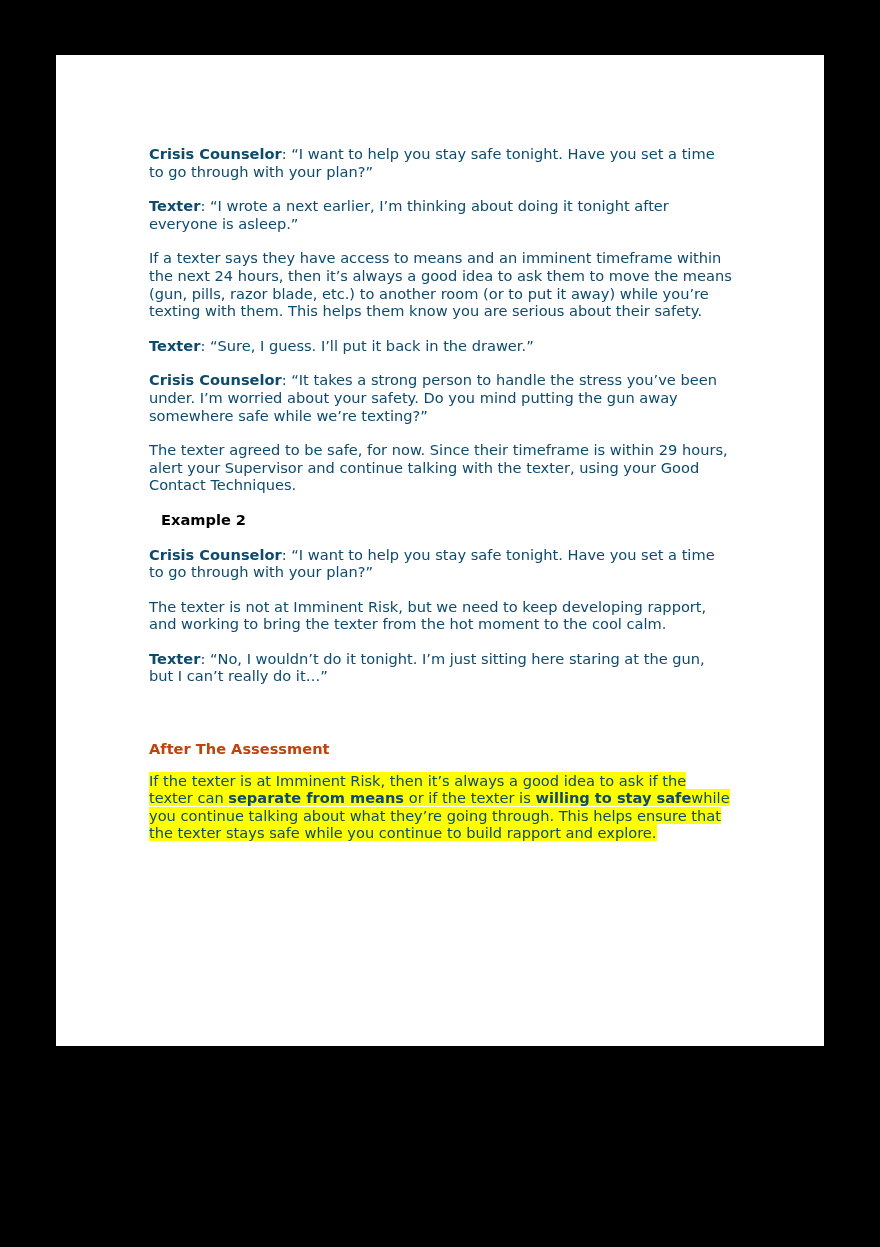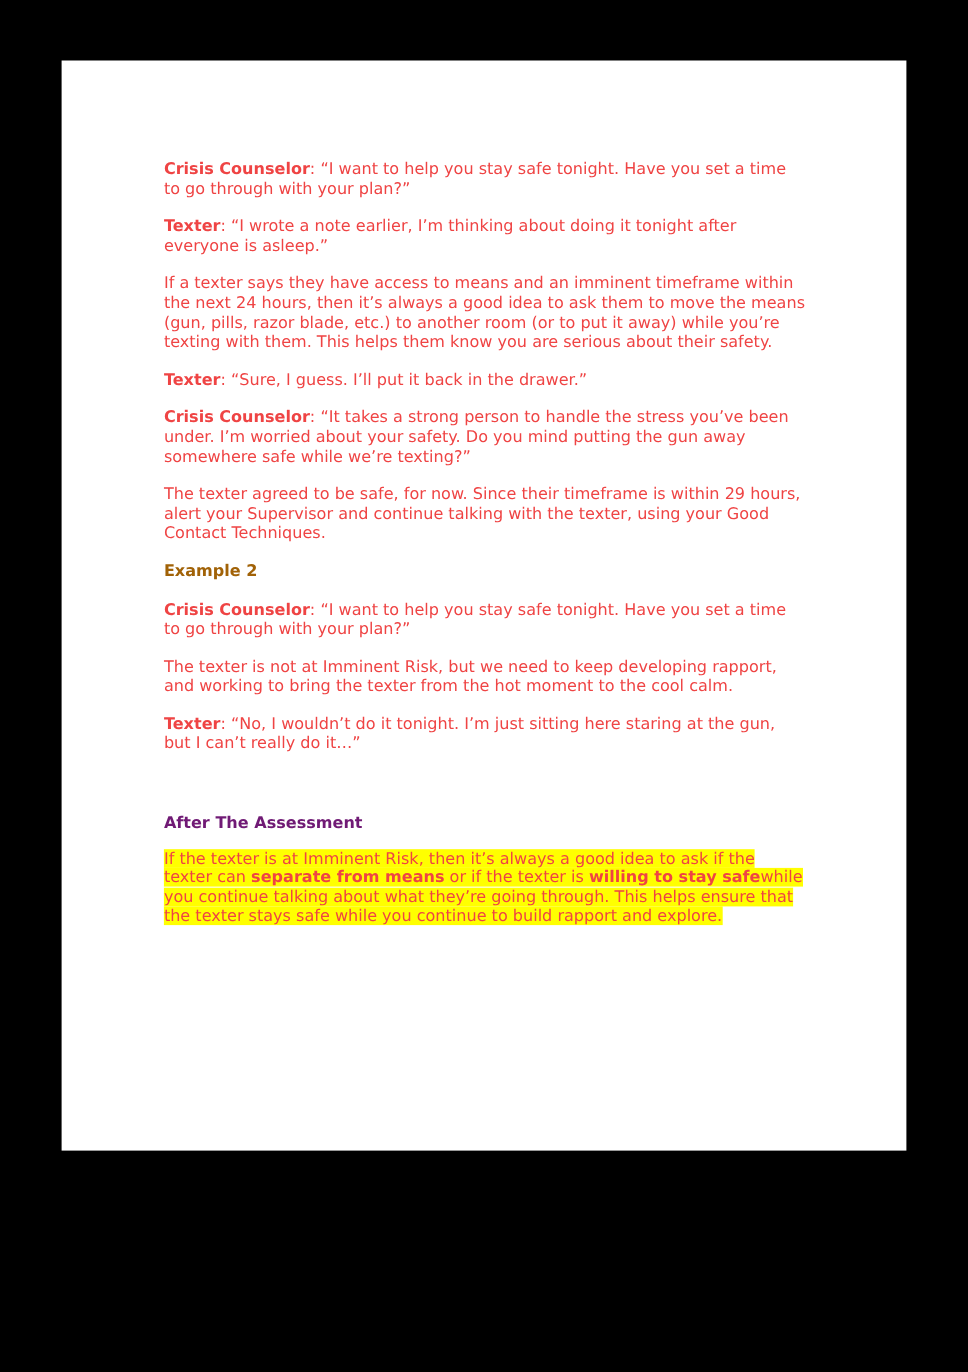--- a/index.html
+++ b/index.html
@@ -23,39 +23,39 @@
   }
   .content {
     position: absolute;
     left: 93px;
     top: 90px;
     width: 584px;
   }
   .para {
     font-size: 14.6px;
     line-height: 17.6px;
-    color: #ef4444;
+    color: #0c4a6e;
     margin: 0 0 17px 0;
     text-align: left;
   }
   .para b {
     font-weight: bold;
   }
   .heading {
     font-size: 14.6px;
     line-height: 17.6px;
     font-weight: bold;
-    color: #a16207;
-    margin: 0 0 17px 0;
+    color: #000000;
+    margin: 0 0 17px 12px;
   }
   .section-heading {
     font-size: 14.6px;
     line-height: 17.6px;
     font-weight: bold;
-    color: #701a75;
+    color: #c2410c;
     margin: 0 0 14px 0;
   }
   .spacer {
     height: 38px;
   }
   .hl {
     background: #ffff00;
     box-decoration-break: clone;
     -webkit-box-decoration-break: clone;
   }
@@ -64,21 +64,21 @@
   }
 </style>
 </head>
 <body>
 
 <div class="page">
   <div class="content">
 
     <p class="para"><b>Crisis Counselor</b><span>: “I want to help you stay safe tonight. Have you set a time to go through with your plan?”</span></p>
 
-    <p class="para"><b>Texter</b><span>: “I wrote a note earlier, I’m thinking about doing it tonight after everyone is asleep.”</span></p>
+    <p class="para"><b>Texter</b><span>: “I wrote a next earlier, I’m thinking about doing it tonight after everyone is asleep.”</span></p>
 
     <p class="para">If a texter says they have access to means and an imminent timeframe within the next 24 hours, then it’s always a good idea to ask them to move the means (gun, pills, razor blade, etc.) to another room (or to put it away) while you’re texting with them. This helps them know you are serious about their safety.</p>
 
     <p class="para"><b>Texter</b><span>: “Sure, I guess. I’ll put it back in the drawer.”</span></p>
 
     <p class="para"><b>Crisis Counselor</b><span>: “It takes a strong person to handle the stress you’ve been under. I’m worried about your safety. Do you mind putting the gun away somewhere safe while we’re texting?”</span></p>
 
     <p class="para">The texter agreed to be safe, for now. Since their timeframe is within 29 hours, alert your Supervisor and continue talking with the texter, using your Good Contact Techniques.</p>
 
     <p class="heading">Example 2</p>

